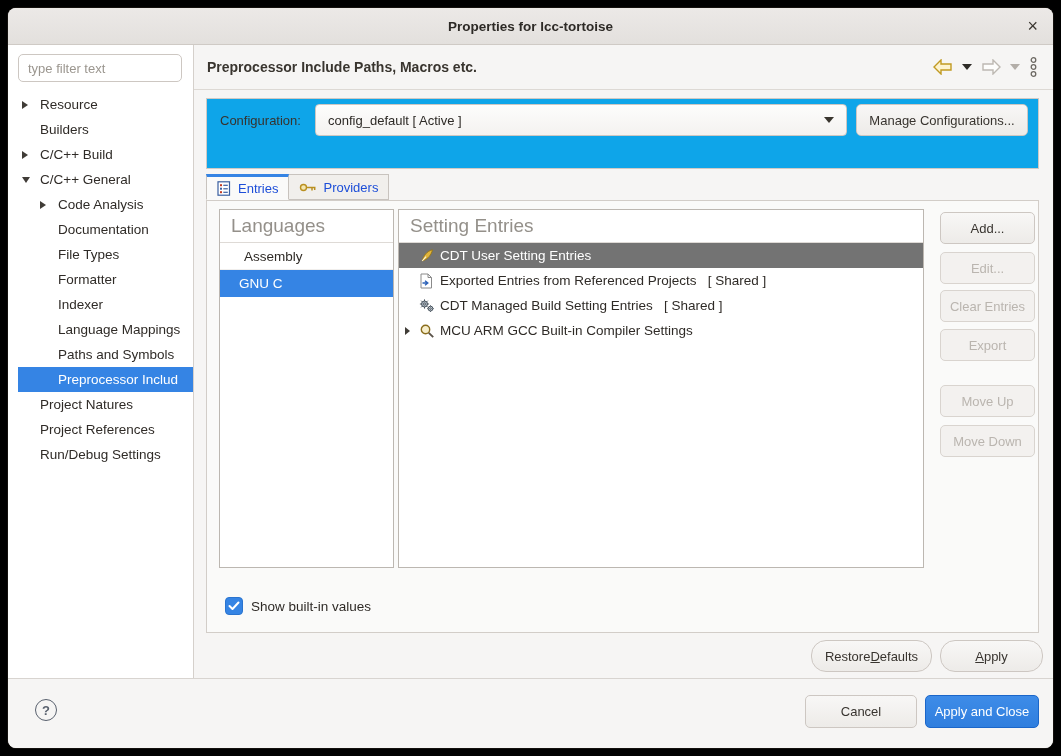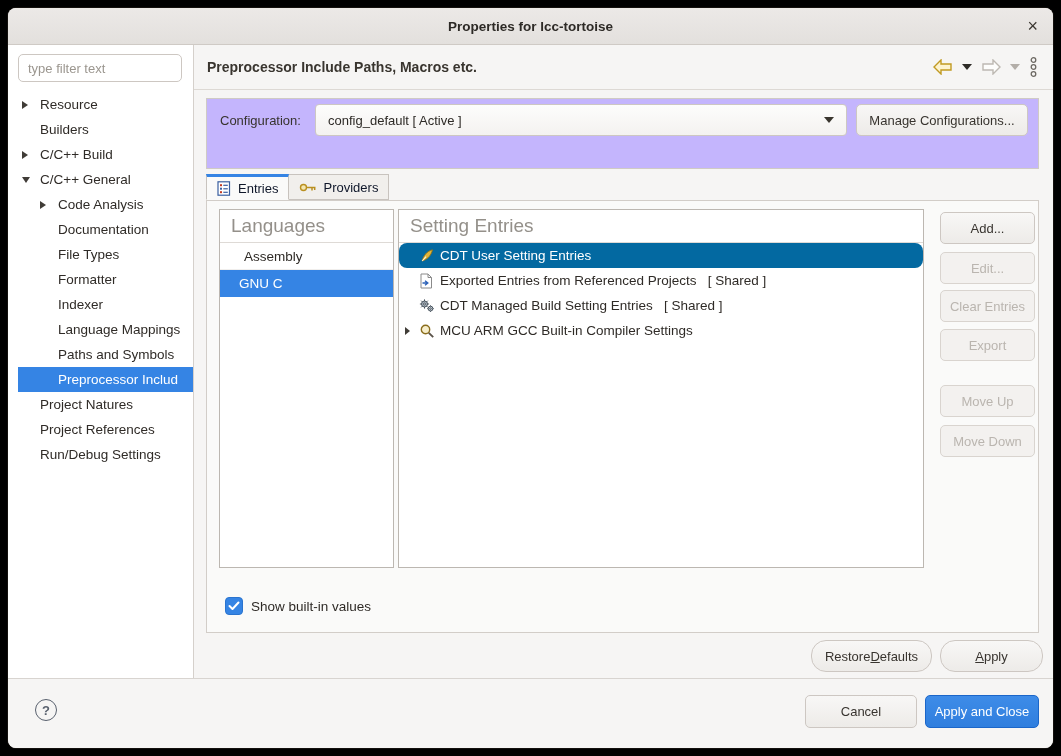--- a/index.html
+++ b/index.html
@@ -38,57 +38,57 @@
   .tree-item.sel.lvl1 { margin-left:10px; padding-left:22px; }
 
   
   .content { flex:1; position:relative; background:#f6f5f4; min-width:0; }
   .page-header { height:44px; border-bottom:1px solid #ddd9d4; display:flex; align-items:center; padding:0 15px 0 13px; }
   .page-title { font-weight:bold; font-size:14px; color:#39352f; }
   .nav-icons { margin-left:auto; display:flex; align-items:center; gap:9px; }
   .nav-icons svg { display:block; }
 
   .config-panel { position:absolute; left:12px; right:14px; top:53px; height:69px;
-                  border:1px solid #cfcac5; background:#c4b5fd; }
+                  border:1px solid #cfcac5; background:#0ea5e9; }
   .config-row { display:flex; align-items:center; padding:5px 10px 0 13px; }
   .config-label { flex:0 0 95px; font-size:13px; color:#37332e; }
   .combo { flex:1; height:30px; background:linear-gradient(#fdfdfc,#f4f2f0); border:1px solid #cdc7c2;
            border-radius:4px; display:flex; align-items:center; padding:0 12px; }
   .combo-text { font-size:13px; color:#2d2a26; }
   .combo-arrow { margin-left:auto; width:0; height:0; border-left:5px solid transparent;
                  border-right:5px solid transparent; border-top:6px solid #3a362f; }
   .btn { border:1px solid #cdc7c2; border-radius:5px; background:linear-gradient(#f8f7f6,#edebe8);
          font-size:13px; color:#38342f; display:flex; align-items:center; justify-content:center;
          font-family:inherit; white-space:nowrap; }
   .btn.disabled { color:#bab5af; background:#f3f1ef; border-color:#d9d4cf; }
   .btn.primary { background:linear-gradient(#3e8ce8,#2f7ede); border-color:#1b66c9; color:#fff; }
   .manage-btn { width:172px; height:32px; margin-left:9px; }
 
   
   .tabs { position:absolute; left:12px; top:129px; display:flex; z-index:2; }
   .tab { height:26px; display:flex; align-items:center; gap:6px; padding:0 10px; font-size:13px;
-         color:#0f172a; border:1px solid #c8c3be; box-sizing:border-box; }
+         color:#1d4ed8; border:1px solid #c8c3be; box-sizing:border-box; }
   .tab.active { background:#fafaf9; border-top:3px solid #3584e4; border-bottom:1px solid #fafaf9; }
   .tab.inactive { background:#f1efec; border-left:none; }
   .tab svg { display:block; }
 
   .tab-content { position:absolute; left:12px; right:14px; top:155px; height:431px;
                  background:#fafaf9; border:1px solid #d2cdc8; }
 
   .panel { position:absolute; top:8px; height:359px; background:#fff; border:1px solid #bcb7b1; box-sizing:border-box; }
   .lang-panel { left:12px; width:175px; }
   .entries-panel { left:191px; width:526px; }
   .panel-header { height:32px; display:flex; align-items:center; padding-left:11px; font-size:19px;
                   color:#94908a; border-bottom:1px solid #dedad6; }
   .lang-row { height:26px; display:flex; align-items:center; padding-left:24px; font-size:13.5px;
               color:#2f2b27; border-bottom:1px solid #f0eeec; }
   .lang-row.sel { background:#3584e4; color:#fff; border-bottom-color:#3584e4;padding-left:19px; }
 
   .entry-row { height:25px; display:flex; align-items:center; font-size:13.5px; color:#2f2b27; padding-left:6px; }
-  .entry-row.sel { background:#0369a1; color:#fff;border-radius:8px; }
+  .entry-row.sel { background:#737373; color:#fff; }
   .exp { flex:0 0 14px; width:14px; display:flex; align-items:center; }
   .exp .tri-r { border-left-width:5px; border-top-width:4px; border-bottom-width:4px; }
   .entry-icon { flex:0 0 16px; margin-right:5px; display:flex; align-items:center; }
   .entry-suffix { margin-left:11px; }
 
   .side-buttons { position:absolute; left:733px; top:11px; width:95px; display:flex; flex-direction:column; }
   .side-buttons .btn { height:32px; }
 
   .checkbox-row { position:absolute; left:18px; top:396px; display:flex; align-items:center; gap:8px; }
   .checkbox { width:18px; height:18px; background:#3584e4; border:1px solid #2a74cf; border-radius:4px;

